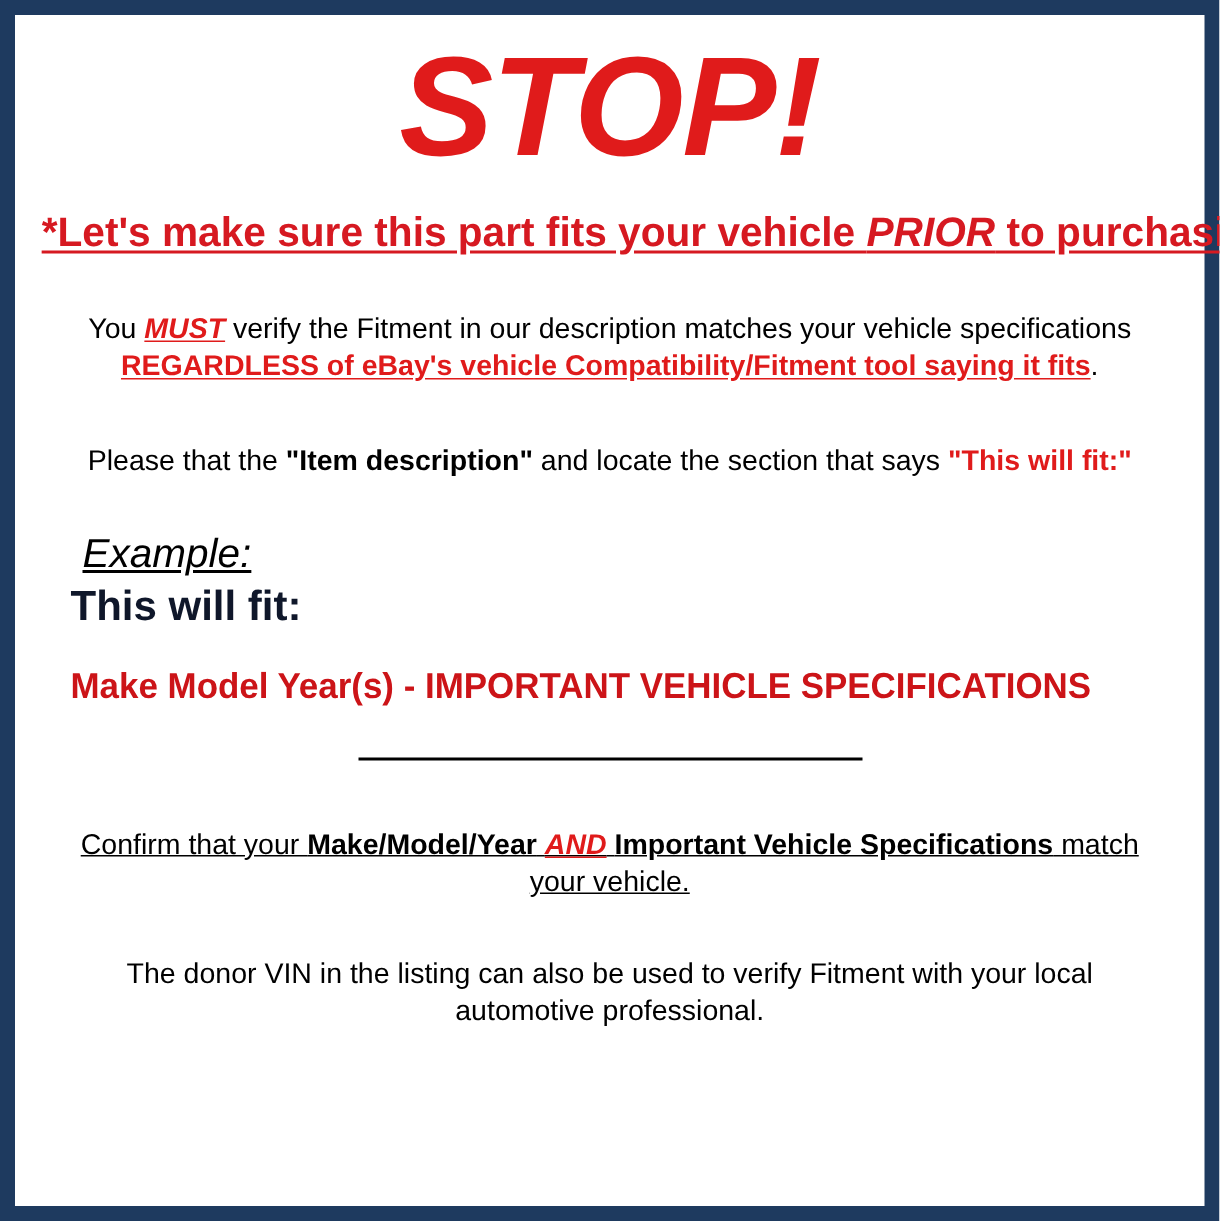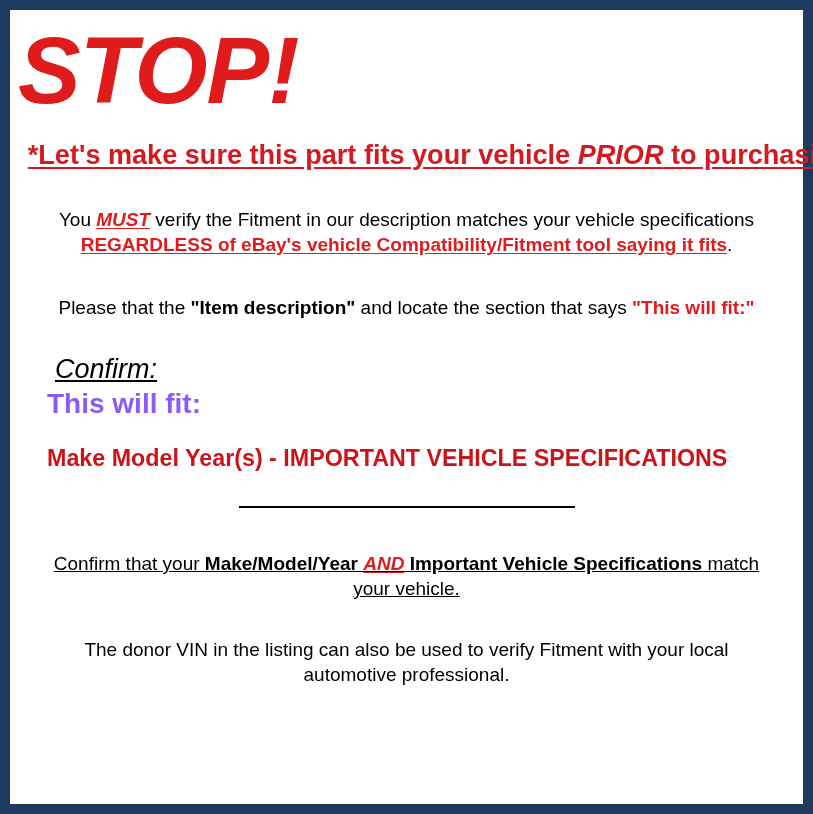--- a/index.html
+++ b/index.html
@@ -19,20 +19,21 @@
     width: 813px;
     height: 814px;
     background: #ffffff;
     border: 10px solid #1e3a5f;
     padding: 0 8px;
     display: block;
     position: relative;
   }
 
   .stop-heading {
+    text-align: center;
     color: #e01b1b;
     font-weight: bold;
     font-style: italic;
     font-size: 94px;
     line-height: 1.0;
     letter-spacing: -1px;
     margin: 14px 0 0 0;
     padding: 0;
   }
 
@@ -102,21 +103,21 @@
     font-style: italic;
     font-size: 27px;
     font-weight: normal;
     text-decoration: underline;
     text-underline-offset: 2px;
     line-height: 1.18;
     margin: 0;
     display: block;
   }
   .example-fit {
-    color: #8b5cf6;
+    color: #0f172a;
     font-weight: bold;
     font-size: 28px;
     line-height: 1.15;
     margin: 2px 0 0 -8px;
     display: block;
   }
   .example-spec {
     color: #cc1418;
     font-weight: bold;
     font-size: 24px;
@@ -147,21 +148,21 @@
 
   <div class="stop-heading">STOP!</div>
 
   <div class="tagline"><span>*Let's make sure this part fits your vehicle </span><span class="emph-italic">PRIOR</span><span> to purchasing*</span></div>
 
   <div class="body-para para-must"><span>You </span><span class="red-bold-italic-u">MUST</span><span> verify the Fitment in our description matches your vehicle specifications </span><span class="red-bold-u">REGARDLESS of eBay's vehicle Compatibility/Fitment tool saying it fits</span><span>.</span></div>
 
   <div class="body-para para-view"><span>Please that the </span><span class="black-bold">"Item description"</span><span> and locate the section that says </span><span class="red-bold">"This will fit:"</span></div>
 
   <div class="example-block">
-    <span class="example-label">Confirm:</span>
+    <span class="example-label">Example:</span>
     <span class="example-fit">This will fit:</span>
     <span class="example-spec">Make Model Year(s) - IMPORTANT VEHICLE SPECIFICATIONS</span>
   </div>
 
   <div class="divider-wrap">
     <span class="divider"></span>
   </div>
 
   <div class="body-para para-confirm"><span>Confirm that your </span><span class="black-bold">Make/Model/Year</span><span> </span><span class="red-bold-italic-u">AND</span><span> </span><span class="black-bold">Important Vehicle Specifications</span><span> match your vehicle.</span></div>
 

